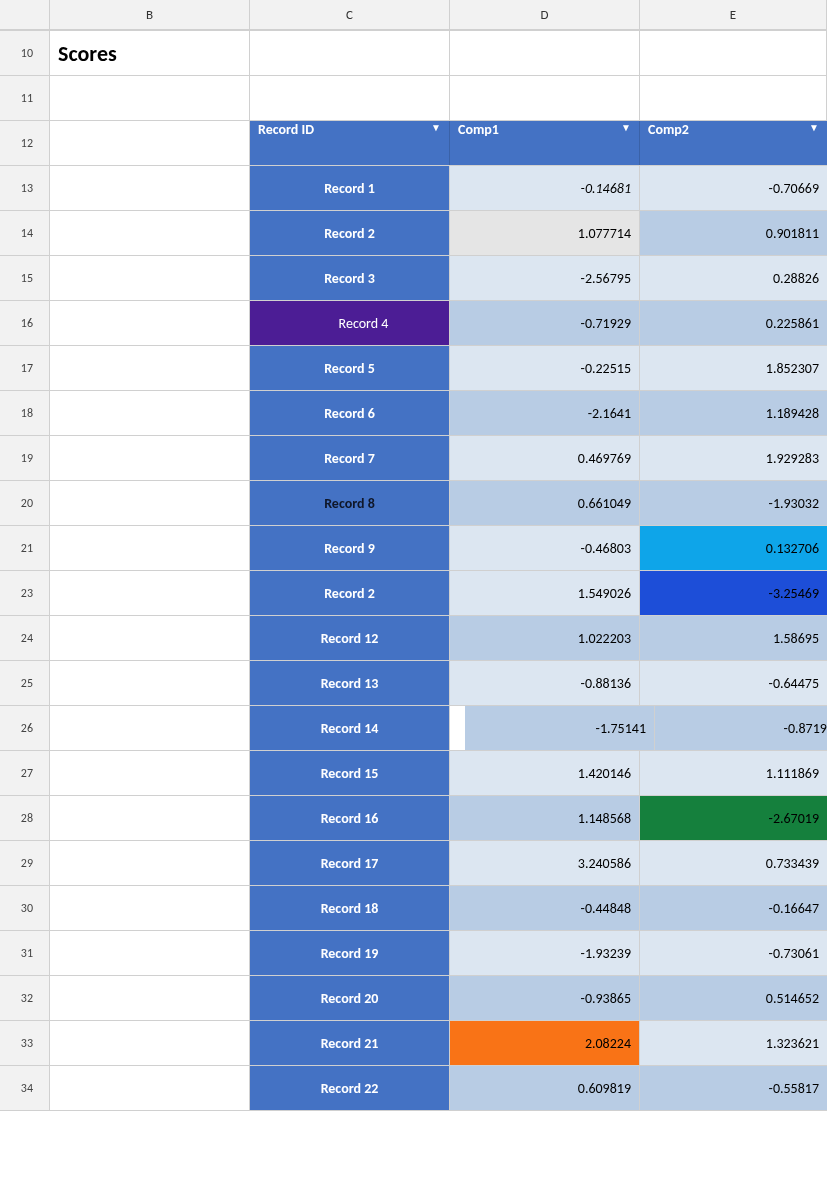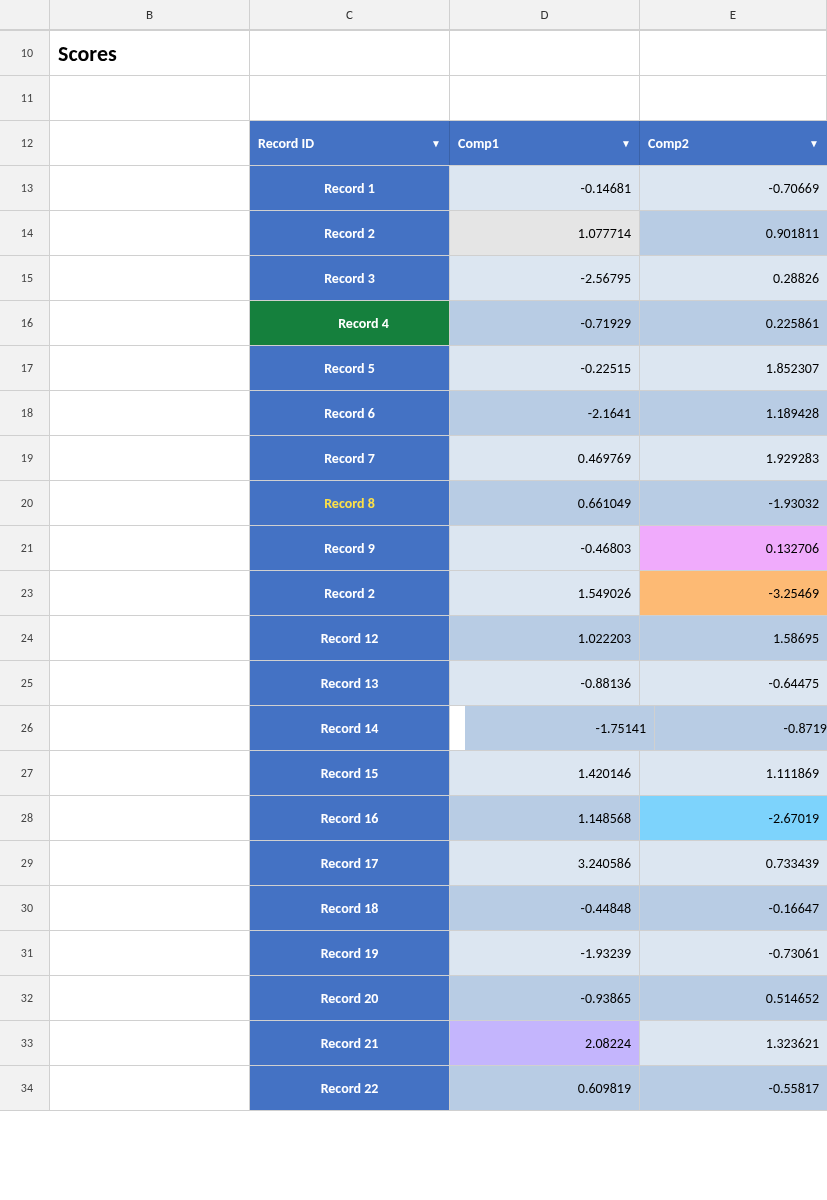--- a/index.html
+++ b/index.html
@@ -91,21 +91,20 @@
     .scores-title {
       font-size: 22px;
       font-weight: bold;
       color: #000;
     }
 
     .blue-header-cell {
       height: 44px;
       background: #4472C4;
       display: flex;
-      align-items: center;
       justify-content: space-between;
       padding: 0 8px;
       color: #ffffff;
       font-weight: bold;
       font-size: 14px;
       border-right: 1px solid #3a62a8;
     }
 
     .blue-header-cell .filter-icon {
       font-size: 10px;
@@ -182,41 +181,41 @@
       <span>Comp2</span>
       <span class="filter-icon">▼</span>
     </div>
   </div>
 
   <div id="data-rows-container">
       <div class="data-row">
     <div class="row-num">13</div>
     <div class="cell col-b-width" style="background:#ffffff;"></div>
     <div class="cell col-c-width record-id-cell" style="background:#4472C4; color:#fff; font-weight:bold; justify-content:center;">Record 1</div>
-    <div class="cell col-d-width num-cell" style="background:#dce6f1; justify-content:flex-end;">-0.14681</div>
+    <div class="cell col-d-width num-cell" style="background:#dce6f1; justify-content:flex-end;font-style:italic;">-0.14681</div>
     <div class="cell col-e-width num-cell" style="background:#dce6f1; justify-content:flex-end; border-right:none;">-0.70669</div>
   </div>
       <div class="data-row">
     <div class="row-num">14</div>
     <div class="cell col-b-width" style="background:#ffffff;"></div>
     <div class="cell col-c-width record-id-cell" style="background:#4472C4; color:#fff; font-weight:bold; justify-content:center;">Record 2</div>
     <div class="cell col-d-width num-cell" style="background:#e5e5e5; justify-content:flex-end;">1.077714</div>
     <div class="cell col-e-width num-cell" style="background:#b8cce4; justify-content:flex-end; border-right:none;">0.901811</div>
   </div>
       <div class="data-row">
     <div class="row-num">15</div>
     <div class="cell col-b-width" style="background:#ffffff;"></div>
     <div class="cell col-c-width record-id-cell" style="background:#4472C4; color:#fff; font-weight:bold; justify-content:center;">Record 3</div>
     <div class="cell col-d-width num-cell" style="background:#dce6f1; justify-content:flex-end;">-2.56795</div>
     <div class="cell col-e-width num-cell" style="background:#dce6f1; justify-content:flex-end; border-right:none;">0.28826</div>
   </div>
       <div class="data-row">
     <div class="row-num">16</div>
     <div class="cell col-b-width" style="background:#ffffff;"></div>
-    <div class="cell col-c-width record-id-cell" style="background:#15803d; color:#fff; font-weight:bold; justify-content:center;padding-left:36px;">Record 4</div>
+    <div class="cell col-c-width record-id-cell" style="background:#4c1d95; color:#fff; font-weight:normal; justify-content:center;padding-left:36px;">Record 4</div>
     <div class="cell col-d-width num-cell" style="background:#b8cce4; justify-content:flex-end;">-0.71929</div>
     <div class="cell col-e-width num-cell" style="background:#b8cce4; justify-content:flex-end; border-right:none;">0.225861</div>
   </div>
       <div class="data-row">
     <div class="row-num">17</div>
     <div class="cell col-b-width" style="background:#ffffff;"></div>
     <div class="cell col-c-width record-id-cell" style="background:#4472C4; color:#fff; font-weight:bold; justify-content:center;">Record 5</div>
     <div class="cell col-d-width num-cell" style="background:#dce6f1; justify-content:flex-end;padding-left:24px;">-0.22515</div>
     <div class="cell col-e-width num-cell" style="background:#dce6f1; justify-content:flex-end; border-right:none;">1.852307</div>
   </div>
@@ -230,37 +229,37 @@
       <div class="data-row">
     <div class="row-num">19</div>
     <div class="cell col-b-width" style="background:#ffffff;"></div>
     <div class="cell col-c-width record-id-cell" style="background:#4472C4; color:#fff; font-weight:bold; justify-content:center;">Record 7</div>
     <div class="cell col-d-width num-cell" style="background:#dce6f1; justify-content:flex-end;">0.469769</div>
     <div class="cell col-e-width num-cell" style="background:#dce6f1; justify-content:flex-end; border-right:none;">1.929283</div>
   </div>
       <div class="data-row">
     <div class="row-num">20</div>
     <div class="cell col-b-width" style="background:#ffffff;"></div>
-    <div class="cell col-c-width record-id-cell" style="background:#4472C4; color:#fde047; font-weight:bold; justify-content:center;">Record 8</div>
+    <div class="cell col-c-width record-id-cell" style="background:#4472C4; color:#0f172a; font-weight:bold; justify-content:center;">Record 8</div>
     <div class="cell col-d-width num-cell" style="background:#b8cce4; justify-content:flex-end;">0.661049</div>
     <div class="cell col-e-width num-cell" style="background:#b8cce4; justify-content:flex-end; border-right:none;">-1.93032</div>
   </div>
       <div class="data-row">
     <div class="row-num">21</div>
     <div class="cell col-b-width" style="background:#ffffff;"></div>
     <div class="cell col-c-width record-id-cell" style="background:#4472C4; color:#fff; font-weight:bold; justify-content:center;">Record 9</div>
     <div class="cell col-d-width num-cell" style="background:#dce6f1; justify-content:flex-end;">-0.46803</div>
-    <div class="cell col-e-width num-cell" style="background:#f0abfc; justify-content:flex-end; border-right:none;">0.132706</div>
+    <div class="cell col-e-width num-cell" style="background:#0ea5e9; justify-content:flex-end; border-right:none;">0.132706</div>
   </div>
       <div class="data-row">
     <div class="row-num">23</div>
     <div class="cell col-b-width" style="background:#ffffff;"></div>
     <div class="cell col-c-width record-id-cell" style="background:#4472C4; color:#fff; font-weight:bold; justify-content:center;">Record 2</div>
     <div class="cell col-d-width num-cell" style="background:#dce6f1; justify-content:flex-end;">1.549026</div>
-    <div class="cell col-e-width num-cell" style="background:#fdba74; justify-content:flex-end; border-right:none;">-3.25469</div>
+    <div class="cell col-e-width num-cell" style="background:#1d4ed8; justify-content:flex-end; border-right:none;">-3.25469</div>
   </div>
       <div class="data-row">
     <div class="row-num">24</div>
     <div class="cell col-b-width" style="background:#ffffff;"></div>
     <div class="cell col-c-width record-id-cell" style="background:#4472C4; color:#fff; font-weight:bold; justify-content:center;">Record 12</div>
     <div class="cell col-d-width num-cell" style="background:#b8cce4; justify-content:flex-end;">1.022203</div>
     <div class="cell col-e-width num-cell" style="background:#b8cce4; justify-content:flex-end; border-right:none;">1.58695</div>
   </div>
       <div class="data-row">
     <div class="row-num">25</div>
@@ -281,21 +280,21 @@
     <div class="cell col-b-width" style="background:#ffffff;"></div>
     <div class="cell col-c-width record-id-cell" style="background:#4472C4; color:#fff; font-weight:bold; justify-content:center;">Record 15</div>
     <div class="cell col-d-width num-cell" style="background:#dce6f1; justify-content:flex-end;padding-left:12px;">1.420146</div>
     <div class="cell col-e-width num-cell" style="background:#dce6f1; justify-content:flex-end; border-right:none;">1.111869</div>
   </div>
       <div class="data-row">
     <div class="row-num">28</div>
     <div class="cell col-b-width" style="background:#ffffff;"></div>
     <div class="cell col-c-width record-id-cell" style="background:#4472C4; color:#fff; font-weight:bold; justify-content:center;">Record 16</div>
     <div class="cell col-d-width num-cell" style="background:#b8cce4; justify-content:flex-end;">1.148568</div>
-    <div class="cell col-e-width num-cell" style="background:#7dd3fc; justify-content:flex-end; border-right:none;">-2.67019</div>
+    <div class="cell col-e-width num-cell" style="background:#15803d; justify-content:flex-end; border-right:none;">-2.67019</div>
   </div>
       <div class="data-row">
     <div class="row-num">29</div>
     <div class="cell col-b-width" style="background:#ffffff;"></div>
     <div class="cell col-c-width record-id-cell" style="background:#4472C4; color:#fff; font-weight:bold; justify-content:center;">Record 17</div>
     <div class="cell col-d-width num-cell" style="background:#dce6f1; justify-content:flex-end;">3.240586</div>
     <div class="cell col-e-width num-cell" style="background:#dce6f1; justify-content:flex-end; border-right:none;">0.733439</div>
   </div>
       <div class="data-row">
     <div class="row-num">30</div>
@@ -315,21 +314,21 @@
     <div class="row-num">32</div>
     <div class="cell col-b-width" style="background:#ffffff;"></div>
     <div class="cell col-c-width record-id-cell" style="background:#4472C4; color:#fff; font-weight:bold; justify-content:center;">Record 20</div>
     <div class="cell col-d-width num-cell" style="background:#b8cce4; justify-content:flex-end;">-0.93865</div>
     <div class="cell col-e-width num-cell" style="background:#b8cce4; justify-content:flex-end; border-right:none;">0.514652</div>
   </div>
       <div class="data-row">
     <div class="row-num">33</div>
     <div class="cell col-b-width" style="background:#ffffff;"></div>
     <div class="cell col-c-width record-id-cell" style="background:#4472C4; color:#fff; font-weight:bold; justify-content:center;">Record 21</div>
-    <div class="cell col-d-width num-cell" style="background:#c4b5fd; justify-content:flex-end;">2.08224</div>
+    <div class="cell col-d-width num-cell" style="background:#f97316; justify-content:flex-end;">2.08224</div>
     <div class="cell col-e-width num-cell" style="background:#dce6f1; justify-content:flex-end; border-right:none;">1.323621</div>
   </div>
       <div class="data-row">
     <div class="row-num">34</div>
     <div class="cell col-b-width" style="background:#ffffff;"></div>
     <div class="cell col-c-width record-id-cell" style="background:#4472C4; color:#fff; font-weight:bold; justify-content:center;">Record 22</div>
     <div class="cell col-d-width num-cell" style="background:#b8cce4; justify-content:flex-end;">0.609819</div>
     <div class="cell col-e-width num-cell" style="background:#b8cce4; justify-content:flex-end; border-right:none;">-0.55817</div>
   </div>
     </div>

